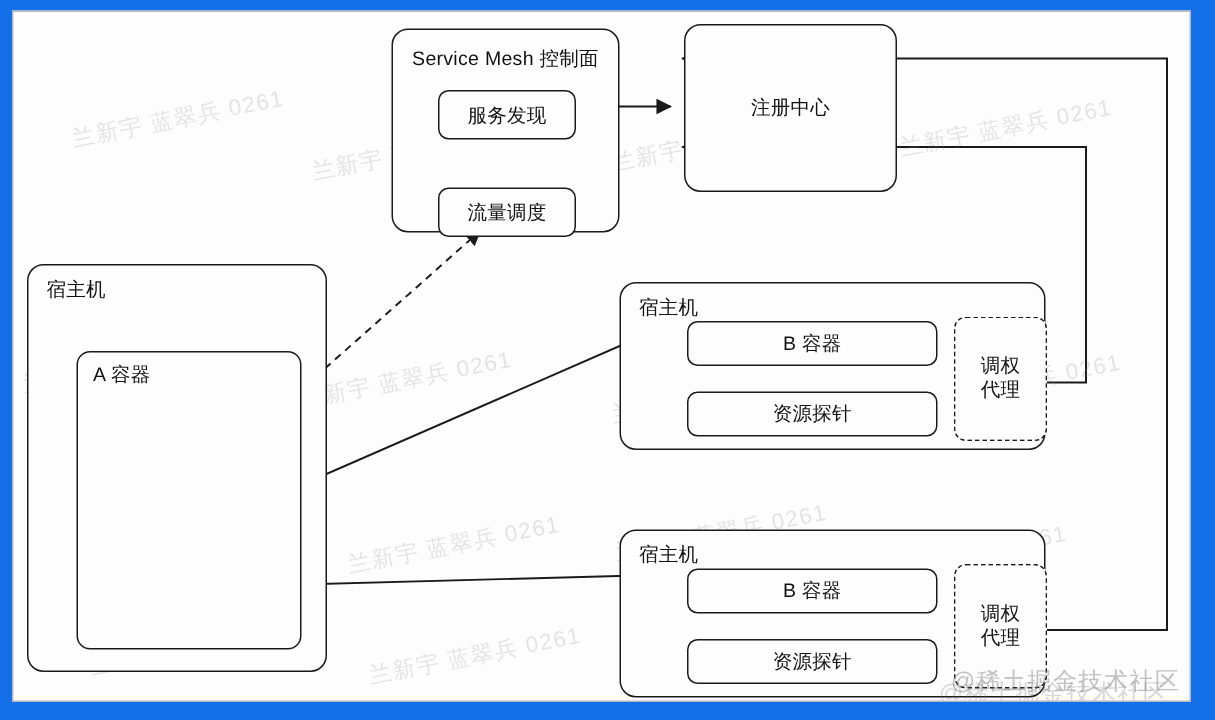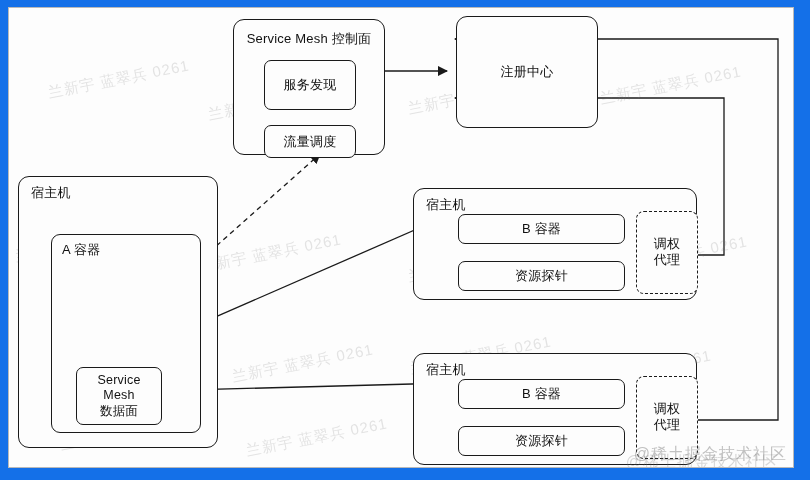--- a/index.html
+++ b/index.html
@@ -127,48 +127,43 @@
     <div class="wm" style="left:398px;top:246px;">兰新宇 蓝翠兵 0261</div>
     <div class="wm" style="left:596px;top:238px;">兰新宇 蓝翠兵 0261</div>
     <div class="wm" style="left:30px;top:342px;">兰新宇 蓝翠兵 0261</div>
     <div class="wm" style="left:222px;top:346px;">兰新宇 蓝翠兵 0261</div>
     <div class="wm" style="left:400px;top:338px;">兰新宇 蓝翠兵 0261</div>
     <div class="wm" style="left:560px;top:352px;">兰新宇 蓝翠兵 0261</div>
     <div class="wm" style="left:50px;top:414px;">兰新宇 蓝翠兵 0261</div>
     <div class="wm" style="left:236px;top:420px;">兰新宇 蓝翠兵 0261</div>
     <div class="wm" style="left:418px;top:418px;">兰新宇 蓝翠兵 0261</div>
 
-    <div class="box" style="left:224px;top:11px;width:152px;height:136px;padding-left:41px;">
+    <div class="box" style="left:252px;top:11px;width:152px;height:136px;padding-left:41px;">
       <div class="lbl" style="left:0;right:0;top:10px;text-align:center;font-size:13px;">Service Mesh 控制面</div>
 
-      <div class="box small" style="left:30px;top:40px;width:92px;height:50px;">
+      <div class="box small" style="left:30px;top:40px;width:92px;height:33px;">
         <div class="lbl center">服务发现</div>
       </div>
 
       <div class="box small" style="left:30px;top:85px;width:92px;height:33px;margin-top:20px;">
         <div class="lbl center">流量调度</div>
       </div>
     </div>
 
     <div class="box" style="left:447px;top:8px;width:142px;height:112px;">
       <div class="lbl center">注册中心</div>
     </div>
 
     <div class="box" style="left:9px;top:168px;width:200px;height:272px;">
       <div class="lbl tl">宿主机</div>
 
       <div class="box inner" style="left:32px;top:57px;width:150px;height:199px;">
         <div class="lbl tl" style="left:10px;top:6px;">A 容器</div>
 
 
-        <div class="box small" style="left:24px;top:132px;width:86px;height:58px;">
-          <div class="lbl center" style="line-height:1.22;font-size:12.5px;">Service
-Mesh
-数据面</div>
-        </div>
       </div>
     </div>
 
     <div class="box" style="left:404px;top:180px;width:284px;height:112px;">
       <div class="lbl tl">宿主机</div>
 
       <div class="box small" style="left:44px;top:25px;width:167px;height:30px;">
         <div class="lbl center">B 容器</div>
       </div>
 

